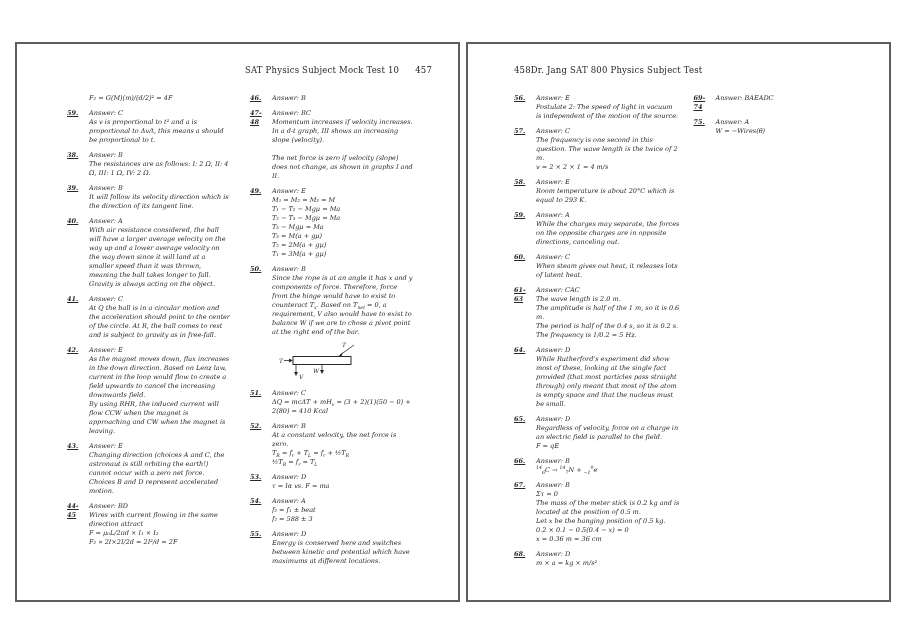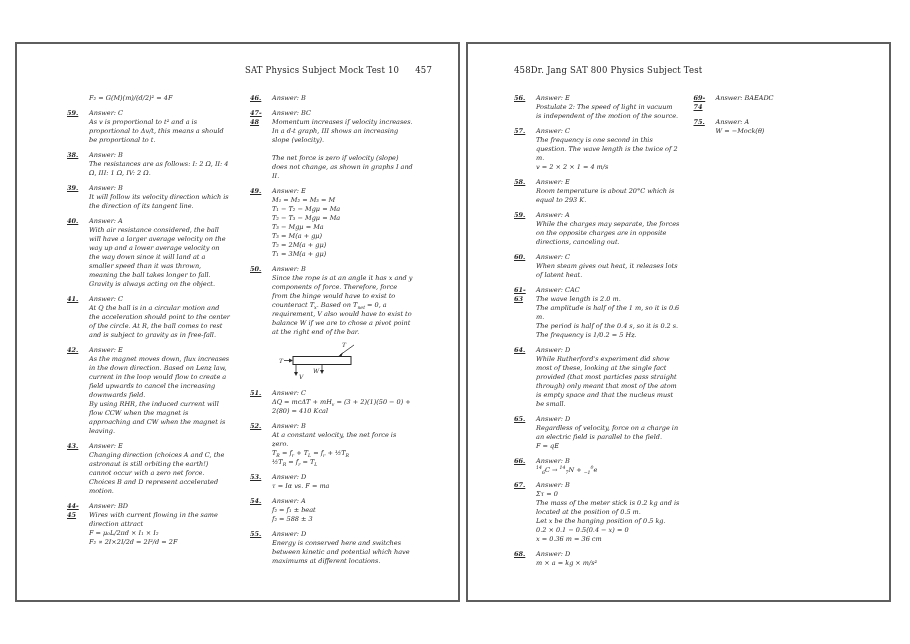--- a/index.html
+++ b/index.html
@@ -342,18 +342,18 @@
           <div class="num">69-
 74</div>
           <div class="body">
             <div class="line">Answer: BAEADC</div>
           </div>
         </div>
         <div class="item">
           <div class="num">75.</div>
           <div class="body">
             <div class="line">Answer: A</div>
-            <div class="line">W = −Mock(θ)</div>
+            <div class="line">W = −Wires(θ)</div>
           </div>
         </div>
       </div>
   </div>
 </div>
 
 </body></html>

